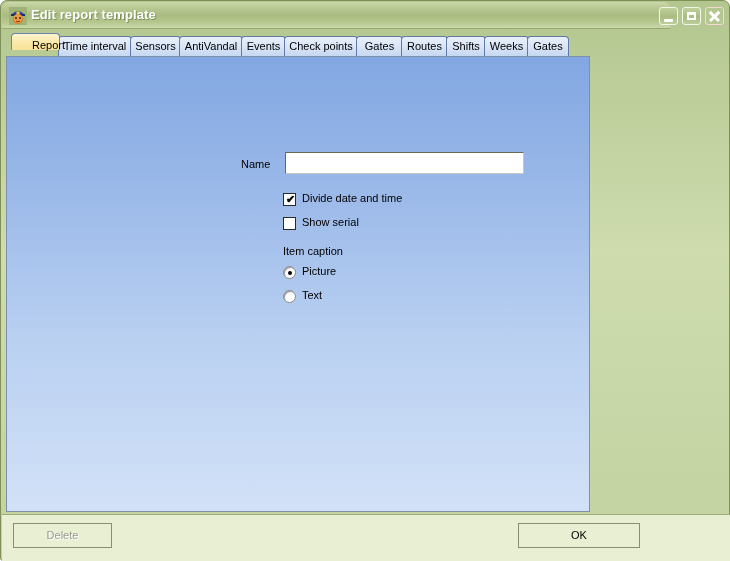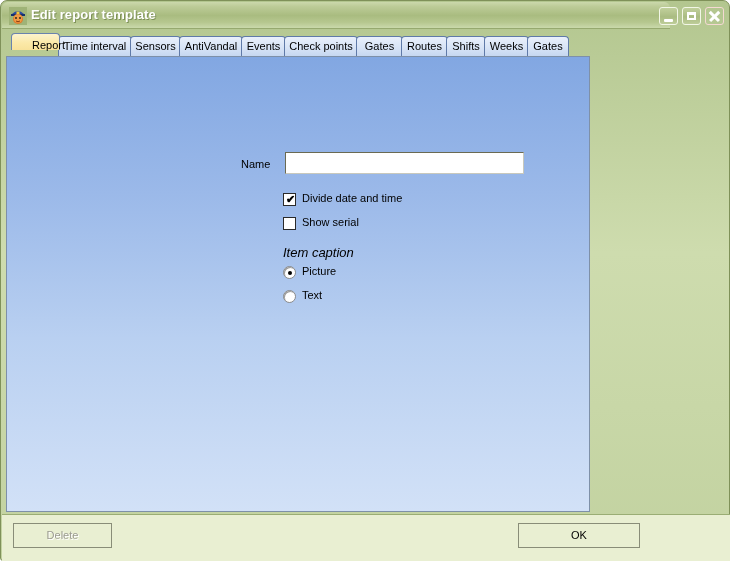--- a/index.html
+++ b/index.html
@@ -208,23 +208,22 @@
   .radbox .dot {
     position: absolute;
     left: 3.5px; top: 3.5px;
     width: 4px; height: 4px;
     border-radius: 50%;
     background: #000000;
   }
   #group-caption {
     position: absolute;
     left: 276px; top: 188px;
-    font-size: 13px;
-    color: #000000;
-    font-style: italic;
+    font-size: 11px;
+    color: #000000;
   }
 
   
   #bottombar {
     position: absolute;
     left: 1px; top: 513px;
     width: 728px;
     height: 47px;
     box-sizing: border-box;
     background: #e9efd2;

